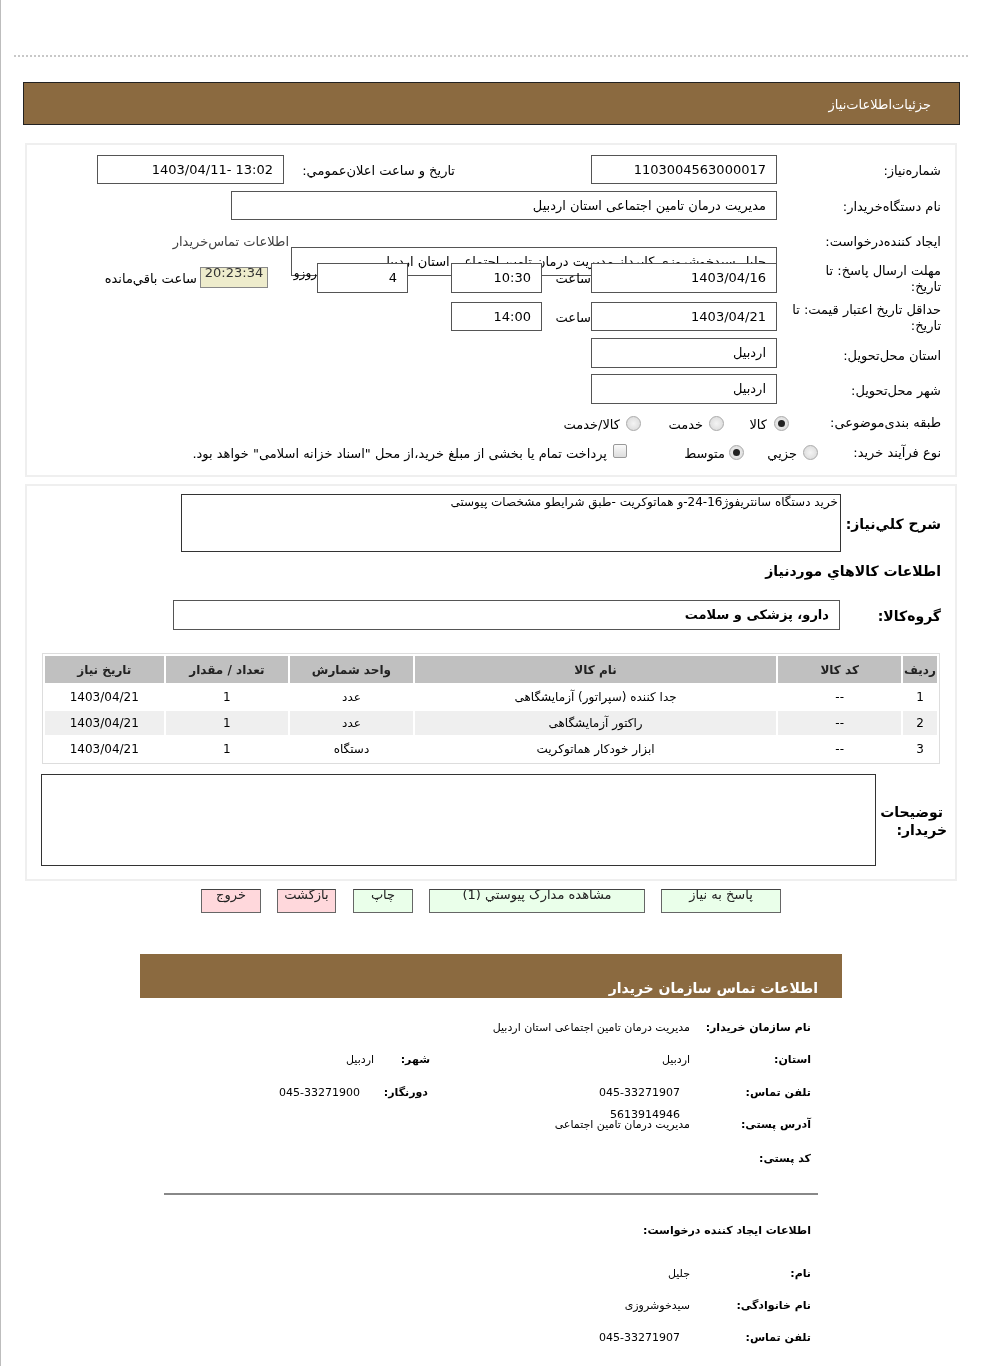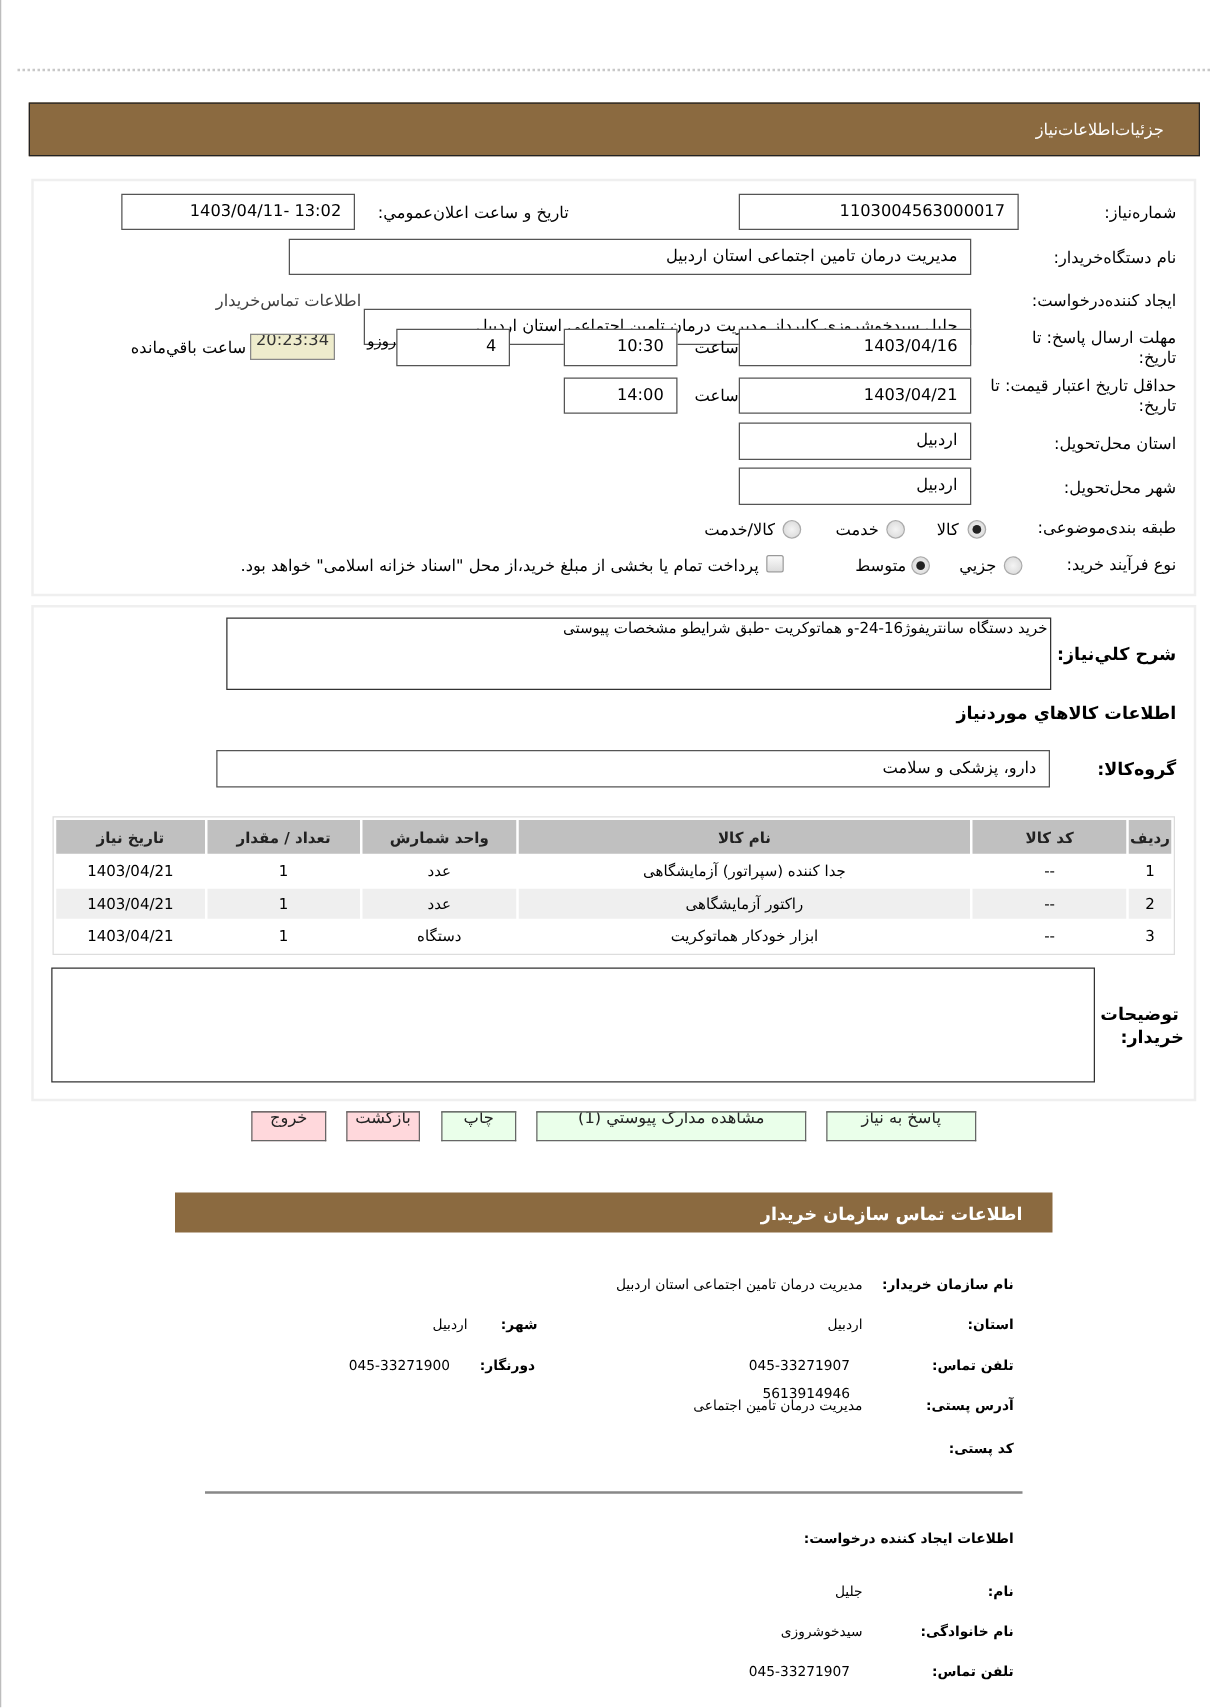--- a/index.html
+++ b/index.html
@@ -29,40 +29,40 @@
   .radio.on::after { content: ""; position: absolute; left: 3px; top: 3px; width: 7px; height: 7px; border-radius: 50%; background: #222; }
   .checkbox { position: absolute; width: 14px; height: 14px; border: 1px solid #999; border-radius: 2px; background: linear-gradient(#fafafa, #dcdcdc); }
   .bold { font-weight: bold; }
   table.items { position: absolute; left: 42px; top: 653px; width: 898px; border-collapse: separate; border-spacing: 2px; border: 1px solid #ddd; direction: rtl; font-size: 12px; }
   table.items th { background: #c0c0c0; color: #222; font-weight: bold; height: 27px; font-size: 12px; text-align: center; }
   table.items td { height: 24px; text-align: center; }
   table.items tr.alt td { background: #efefef; }
   .btn { position: absolute; height: 24px; border: 1px solid #666; border-top: 1px solid #444; font-size: 13px; text-align: center; line-height: 10px; direction: rtl; color: #222; overflow: hidden; }
   .btn.green { background: #eaffea; }
   .btn.pink { background: #ffd8dc; }
-  .brown-bar { position: absolute; left: 140px; top: 954px; width: 702px; height: 32px; background: #8b6a40; color: #fff; direction: rtl; text-align: right; font-weight: bold; padding: 10px 24px 0 0; font-size: 14px; }
+  .brown-bar { position: absolute; left: 140px; top: 954px; width: 702px; height: 44px; background: #8b6a40; color: #fff; direction: rtl; text-align: right; font-weight: bold; padding: 26px 24px 0 0; font-size: 14px; }
   .info-label { position: absolute; direction: rtl; text-align: right; font-weight: bold; font-size: 11px; white-space: nowrap; }
   .info-val { position: absolute; direction: rtl; text-align: right; font-size: 11px; white-space: nowrap; }
   .hr { position: absolute; left: 164px; top: 1193px; width: 654px; height: 2px; background: #888; }
   textarea.desc { position: absolute; resize: none; border: 1px solid #333; font-family: "DejaVu Sans", sans-serif; font-size: 12px; direction: rtl; padding: 0 2px; overflow: hidden; background: #fff; }
 </style>
 </head>
 <body>
 
 <div class="left-border"></div>
 <div class="dotted-line"></div>
 
 <div class="header-bar">
   <span>جزئيات‌اطلاعات‌نياز</span>
 </div>
 
 <div class="panel" style="left:25px; top:143px; width:932px; height:334px;"></div>
 
 <span class="label" style="right:40px; top:163px;">شماره‌نياز:</span>
-<div class="box ltrnum" style="left:591px; top:155px; width:224px; height:29px;">1103004563000017</div>
+<div class="box ltrnum" style="left:591px; top:155px; width:186px; height:29px;">1103004563000017</div>
 
 <span class="label" style="right:526px; top:163px;">تاريخ و ساعت اعلان‌عمومي:</span>
 <div class="box ltrnum" style="left:97px; top:155px; width:187px; height:29px;">1403/04/11- 13:02</div>
 
 <span class="label" style="right:40px; top:199px;">نام دستگاه‌خريدار:</span>
 <div class="box" style="left:231px; top:191px; width:546px; height:29px;">مديريت درمان تامين اجتماعی استان اردبيل</div>
 
 <span class="label" style="right:40px; top:234px;">ايجاد کننده‌درخواست:</span>
 <div class="box" style="left:291px; top:226px; width:486px; height:29px;margin-top:21px;">جليل سيدخوشروزی کاپرداز مديريت درمان تامين اجتماعی استان اردبيل</div>
 <span class="label link" style="right:692px; top:234px;">اطلاعات تماس‌خريدار</span>
@@ -106,21 +106,21 @@
 <span class="label" style="right:374px; top:446px;">پرداخت تمام يا بخشی از مبلغ خريد،از محل "اسناد خزانه اسلامی" خواهد بود.</span>
 
 <div class="panel" style="left:25px; top:484px; width:932px; height:397px;"></div>
 
 <span class="label bold" style="right:40px; top:516px; font-size:14px;">شرح کلي‌نياز:</span>
 <textarea class="desc" style="left: 181px; top: 494px; width: 660px; height: 58px; line-height: 14px;" readonly="">خريد دستگاه سانتريفوژ16-24-و هماتوکريت -طبق شرايطو مشخصات پيوستی</textarea>
 
 <span class="label bold" style="right:40px; top:563px; font-size:14px;">اطلاعات کالاهاي موردنياز</span>
 
 <span class="label bold" style="right:40px; top:608px; font-size:14px;">گروه‌کالا:</span>
-<div class="box" style="left:173px; top:600px; width:667px; height:30px;">دارو، پزشکی و سلامت</div>
+<div class="box" style="left:173px; top:600px; width:667px; height:30px;font-weight:bold;">دارو، پزشکی و سلامت</div>
 
 <table class="items">
   <thead>
     <tr>
       <th style="width:32px;">رديف</th>
       <th style="width:122px;">کد کالا</th>
       <th style="width:360px;">نام کالا</th>
       <th style="width:122px;">واحد شمارش</th>
       <th style="width:122px;">تعداد / مقدار</th>
       <th style="width:118px;">تاريخ نياز</th>

